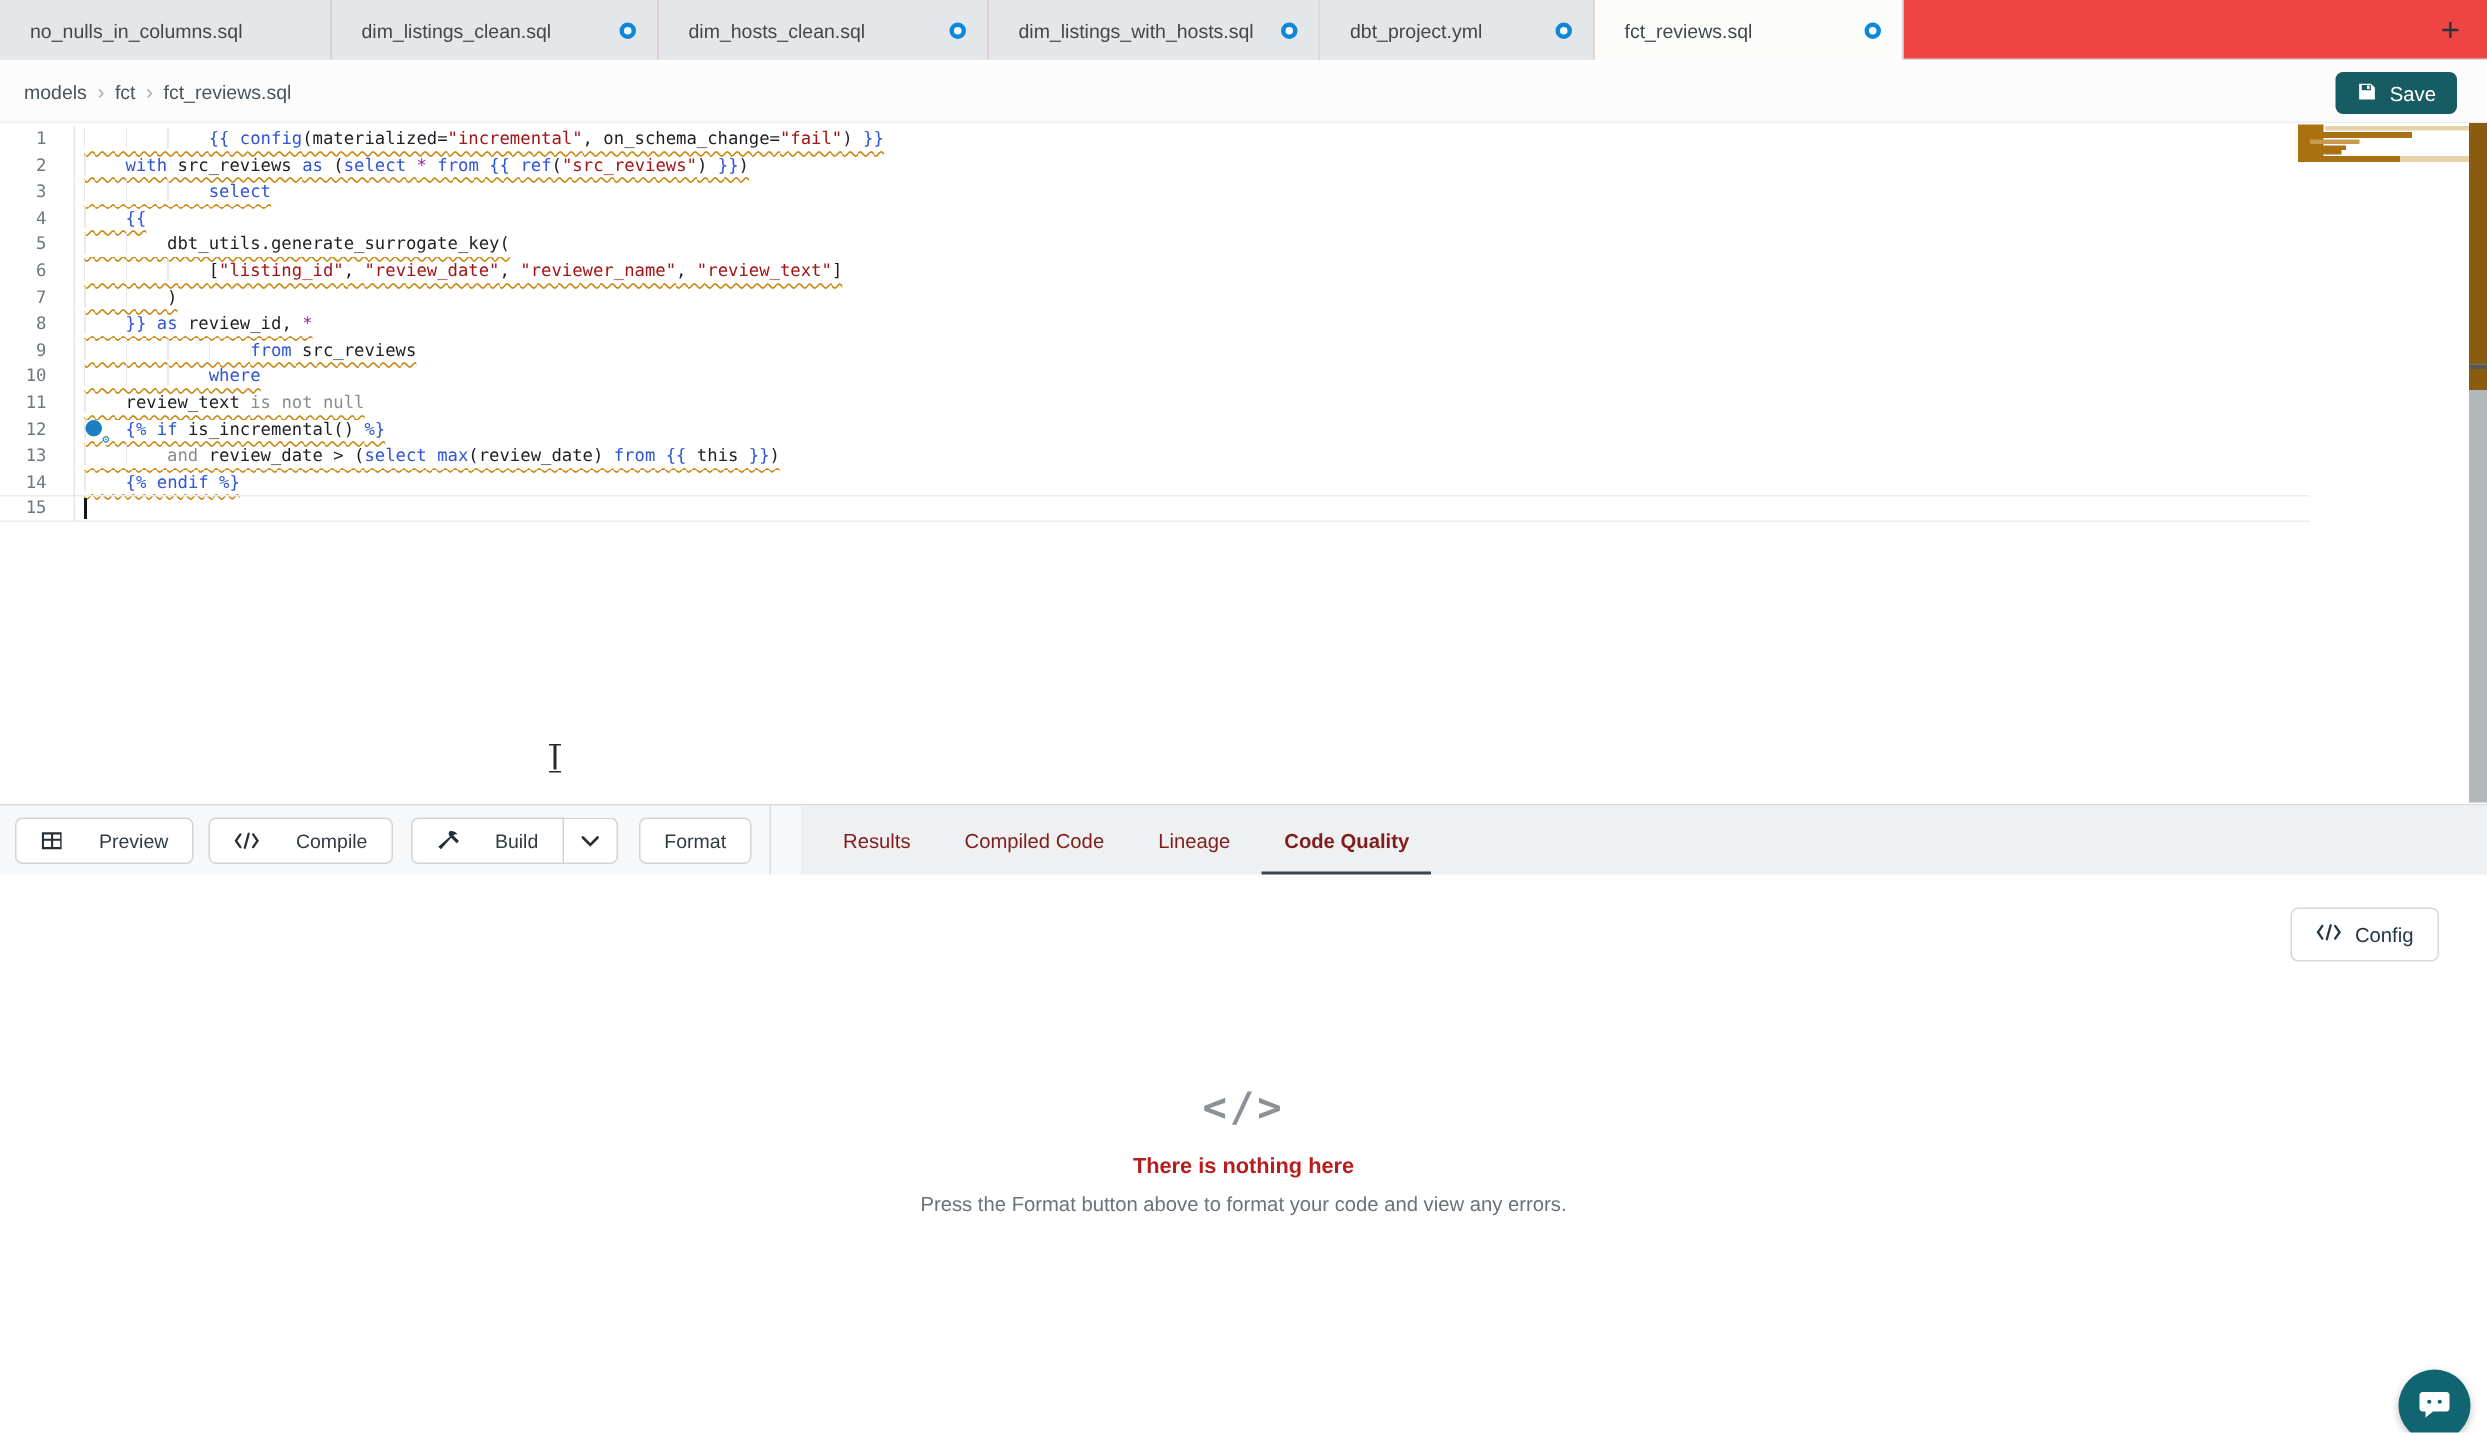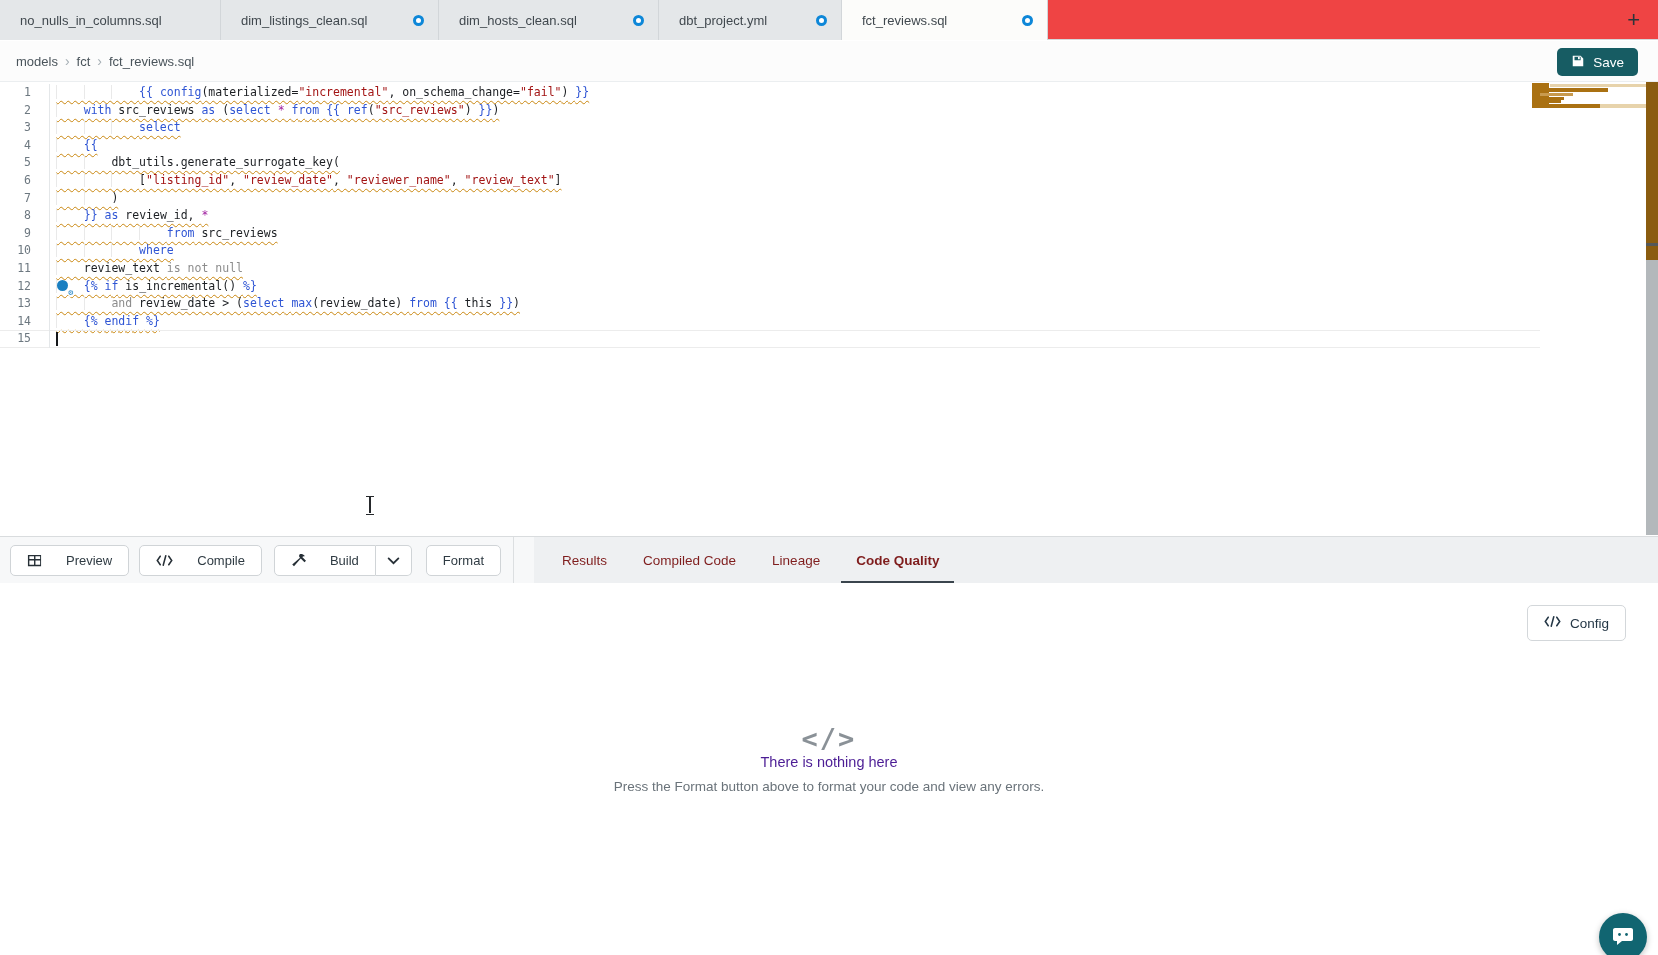--- a/index.html
+++ b/index.html
@@ -89,21 +89,21 @@
   .ptab:first-child { margin-left:13px; }
 
   
   .content { position:absolute; left:0; top:583px; width:1658px; height:372px; background:#fff; }
   .configbtn { position:absolute; right:32px; top:22px; height:36px; padding:0 16px;
                background:#fff; border:1px solid #d3d7da; border-radius:5px; display:flex;
                align-items:center; gap:9px; font-size:13.5px; color:#243746; cursor:pointer; }
   .empty { position:absolute; left:0; top:140px; width:1658px; text-align:center; }
   .empty .glyph { font-family:"DejaVu Sans Mono", monospace; font-size:27px; font-weight:bold;
                   color:#8a9197; letter-spacing:2px; }
-  .empty .title { font-size:14.5px; font-weight:normal; color:#4c1d95; }
+  .empty .title { margin-top:16px; font-size:14.5px; font-weight:bold; color:#b91c1c; }
   .empty .subtitle { margin-top:9px; font-size:13.5px; color:#6a737a; }
 
   .chatfab { position:absolute; right:11px; bottom:-6px; width:48px; height:48px; border-radius:50%;
              background:var(--chat-teal); border:none; cursor:pointer; display:flex;
              align-items:center; justify-content:center; box-shadow:0 2px 6px rgba(0,0,0,.25); }
 </style>
 </head>
 <body>
 
 <div class="app">
@@ -112,20 +112,24 @@
 
     <div class="ftab" style="width: 221px;">
         <span>no_nulls_in_columns.sql</span>
       </div>
       <div class="ftab" style="width: 218px;">
         <span>dim_listings_clean.sql</span>
         <span class="dot"></span>
       </div>
       <div class="ftab" style="width: 220px;">
         <span>dim_hosts_clean.sql</span>
+        <span class="dot"></span>
+      </div>
+      <div class="ftab" style="width: 221px;">
+        <span>dim_listings_with_hosts.sql</span>
         <span class="dot"></span>
       </div>
       <div class="ftab" style="width: 183px;">
         <span>dbt_project.yml</span>
         <span class="dot"></span>
       </div>
       <div class="ftab active" style="width: 206px;">
         <span>fct_reviews.sql</span>
         <span class="dot"></span>
       </div>

